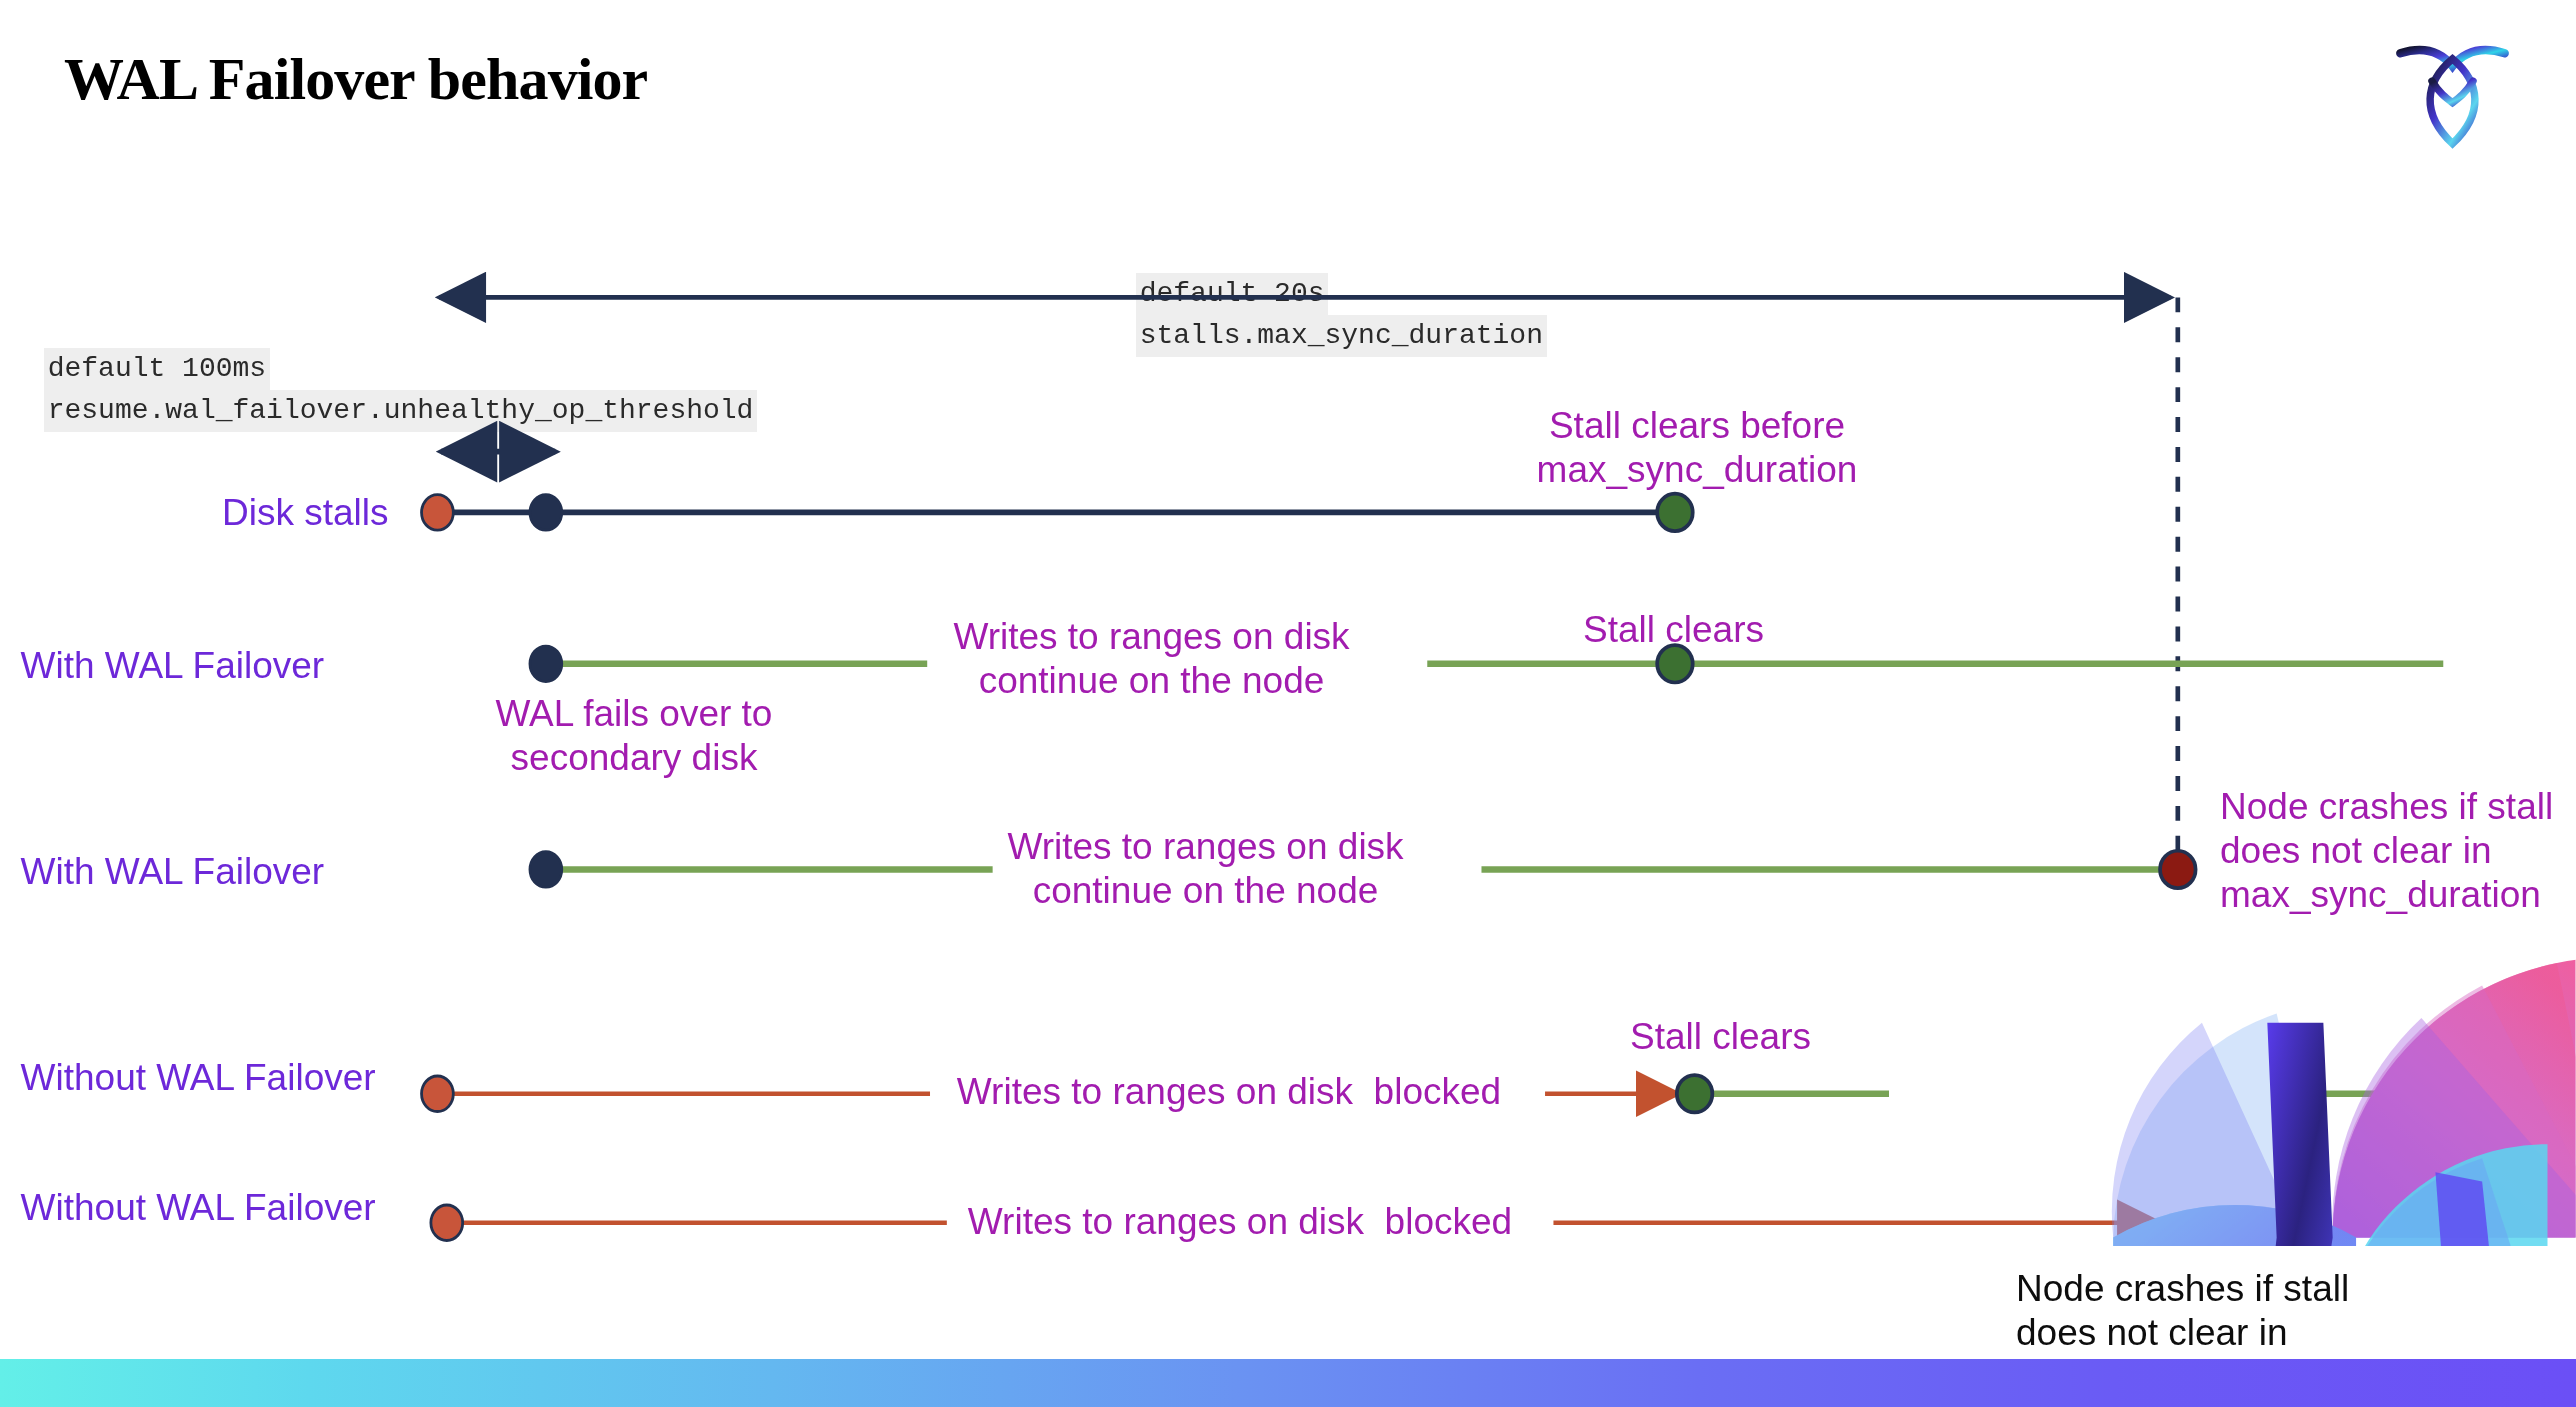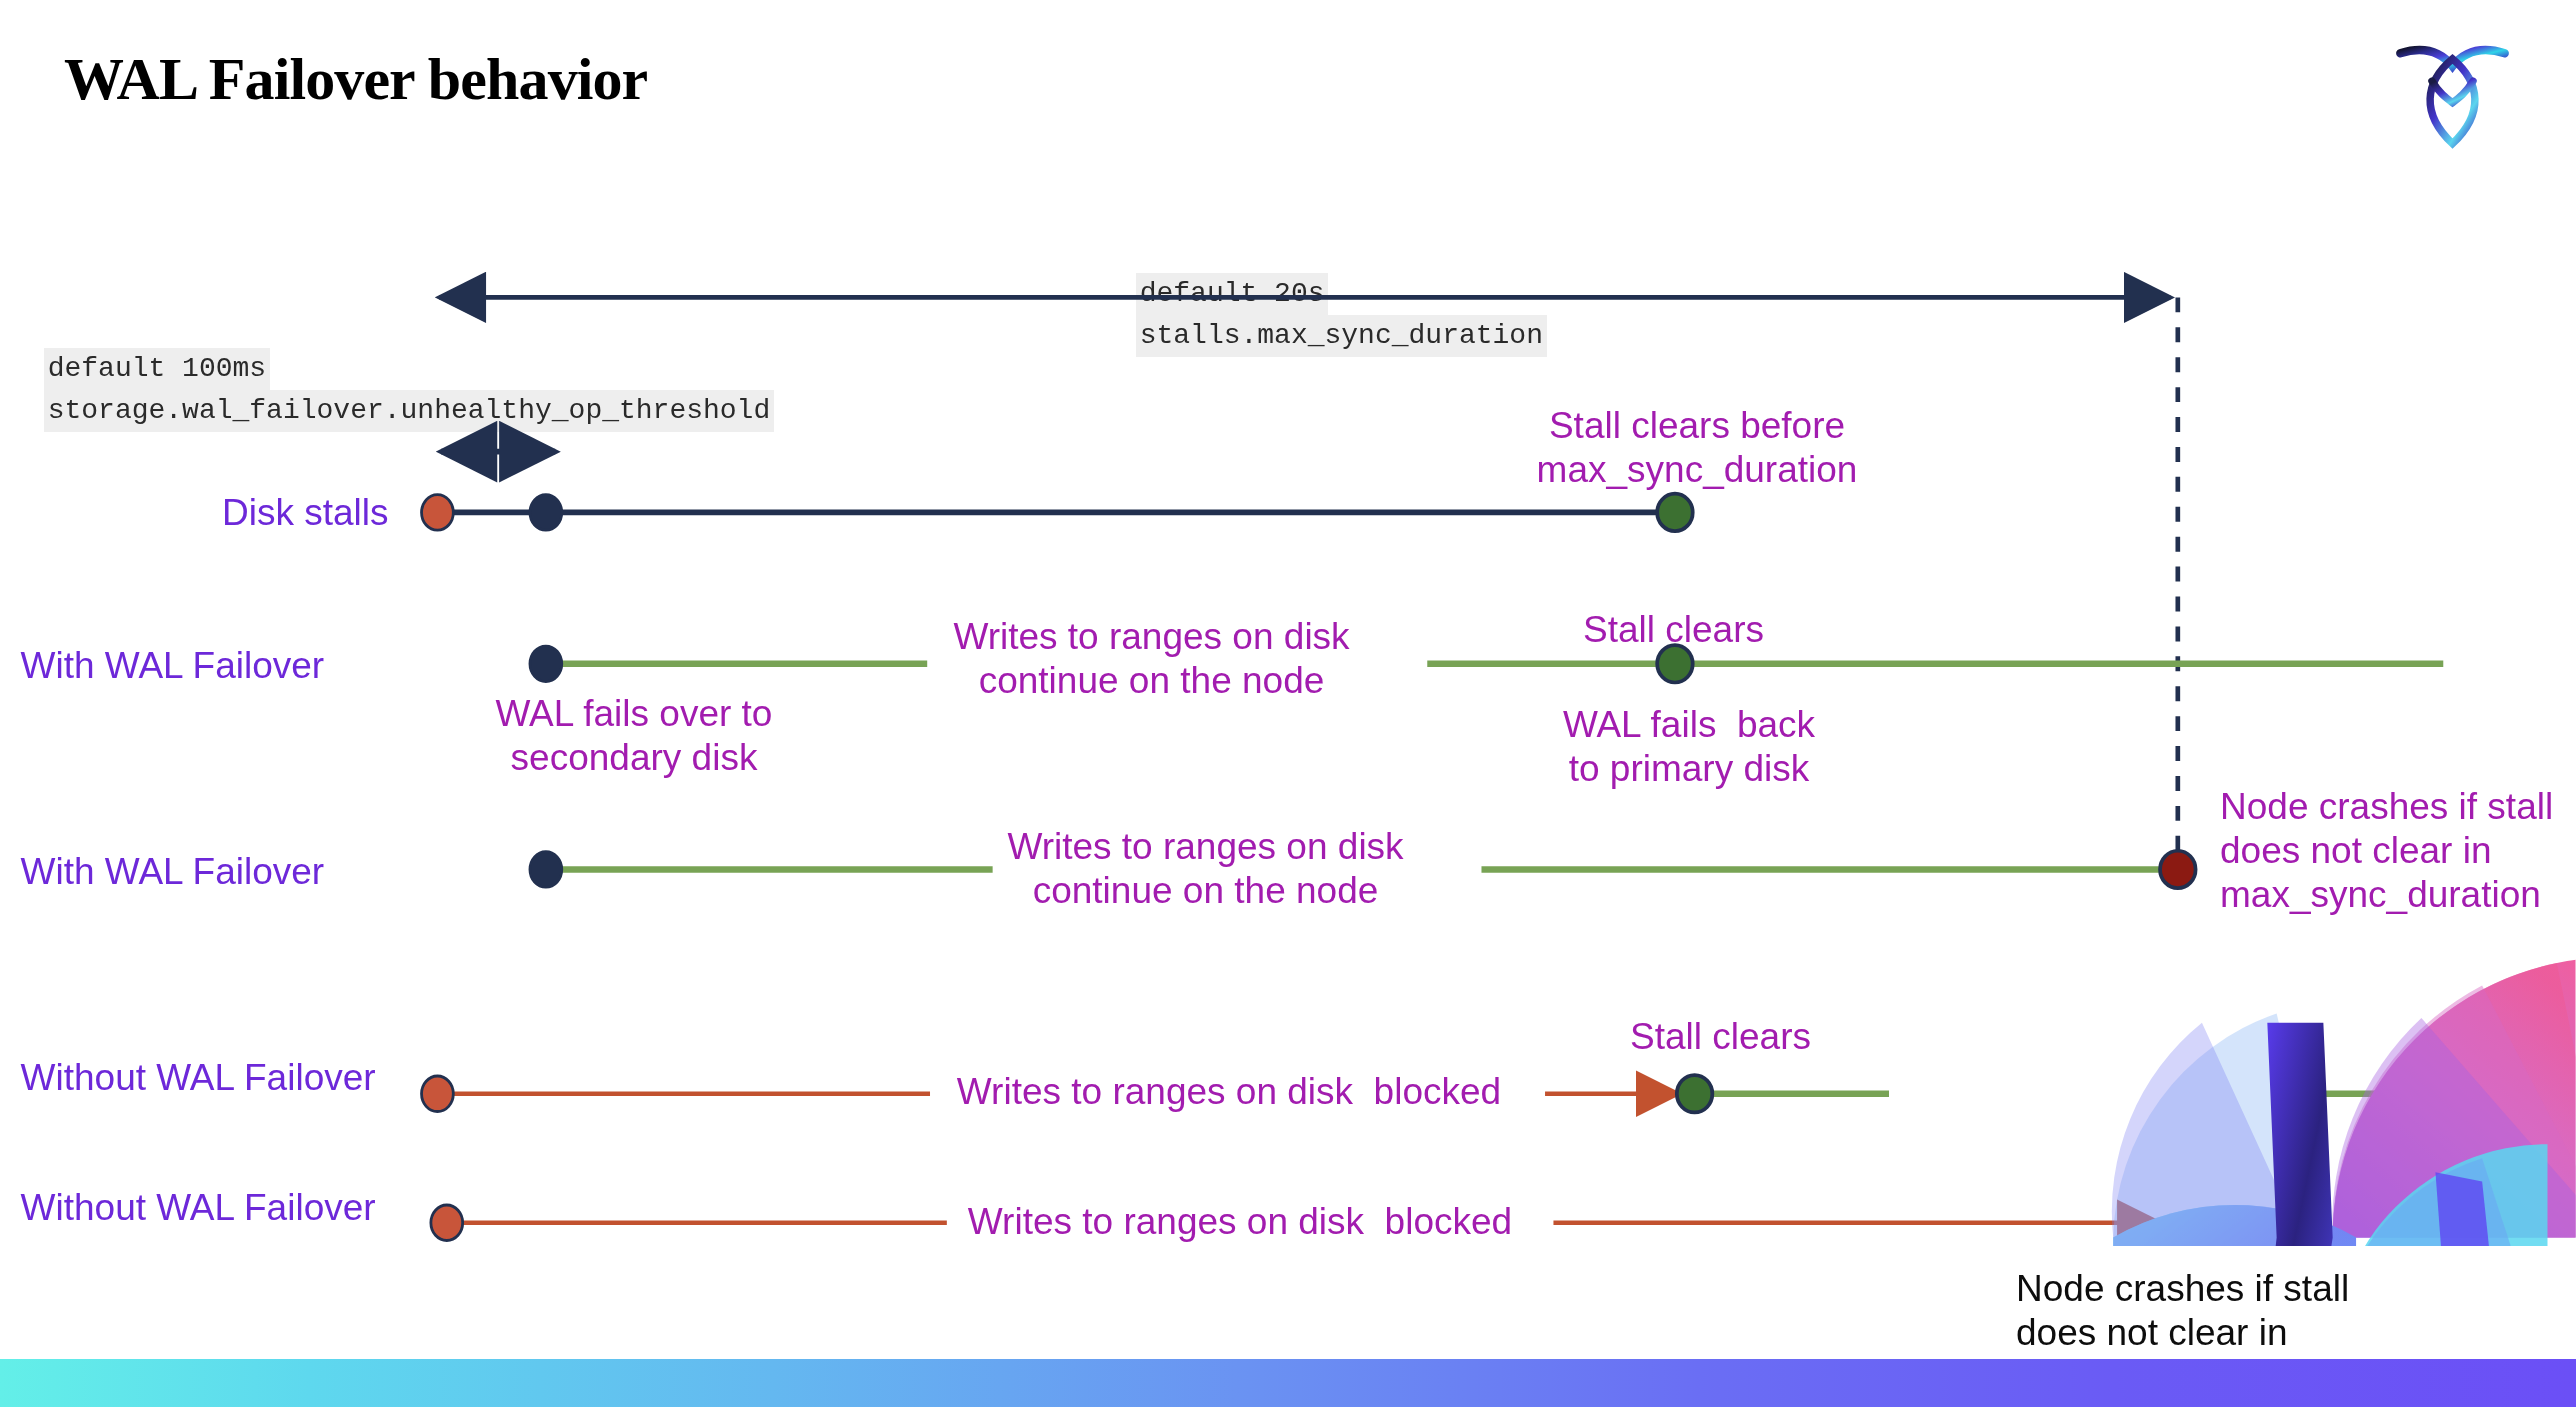--- a/index.html
+++ b/index.html
@@ -177,21 +177,21 @@
     </svg>
   </div>
 
   <div class="code-note" id="code-note-max-sync">
     <span>default 20s</span><br>
     <span>stalls.max_sync_duration</span>
   </div>
 
   <div class="code-note" id="code-note-unhealthy">
     <span>default 100ms</span><br>
-    <span>storage.wal_failover.unhealthy_op_threshold</span>
+    <span>resume.wal_failover.unhealthy_op_threshold</span>
   </div>
 
   <svg id="diagram-svg" viewBox="0 0 2756 1506">
     <defs>
       <marker id="navyArrowEnd" markerWidth="13" markerHeight="13" refX="10" refY="5.5" orient="auto" markerUnits="strokeWidth">
         <path d="M0,0 L11,5.5 L0,11 z" fill="#22304f"></path>
       </marker>
       <marker id="navyArrowStart" markerWidth="13" markerHeight="13" refX="1" refY="5.5" orient="auto" markerUnits="strokeWidth">
         <path d="M11,0 L0,5.5 L11,11 z" fill="#22304f"></path>
       </marker>
@@ -315,22 +315,20 @@
 max_sync_duration</div>
 
   <div class="caption" id="cap-wal-fails-over">WAL fails over to
 secondary disk</div>
 
   <div class="caption" id="cap-writes-continue-1">Writes to ranges on disk
 continue on the node</div>
 
   <div class="caption" id="cap-stall-clears-1">Stall clears</div>
 
-  <div class="caption" id="cap-wal-fails-back">WAL fails  back
-to primary disk</div>
 
   <div class="caption" id="cap-writes-continue-2">Writes to ranges on disk
 continue on the node</div>
 
   <div class="caption left-align" id="cap-node-crashes-1">Node crashes if stall
 does not clear in
 max_sync_duration</div>
 
   <div class="caption" id="cap-stall-clears-2">Stall clears</div>
 

